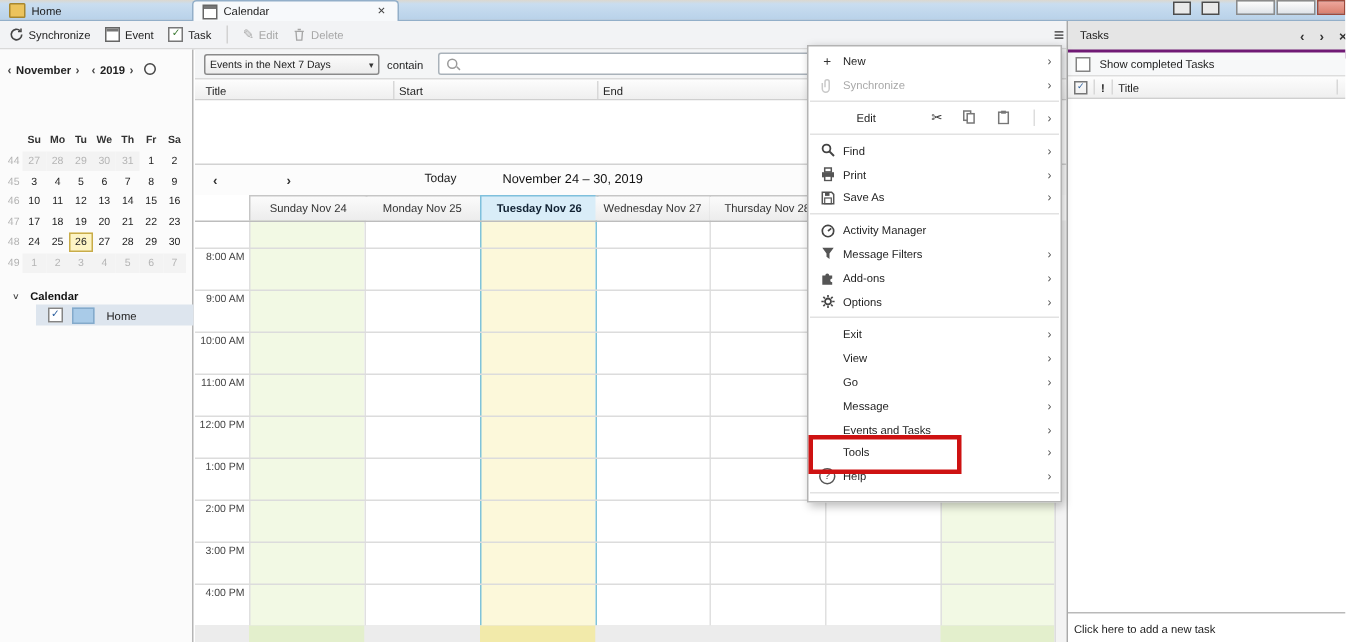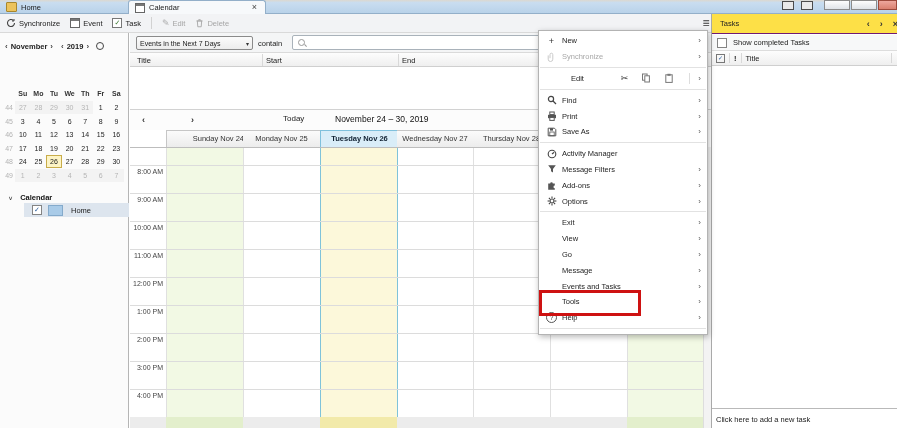--- a/index.html
+++ b/index.html
@@ -81,21 +81,21 @@
   .colsep{position:absolute;top:17px;width:1px;height:281px;background:#e0e0e0;}
   .colsep.today-border{background:#7fc3da;}
   .timelabel{position:absolute;left:0;width:33px;text-align:right;font-size:7px;color:#444;}
   #offband{position:absolute;left:0;top:287px;width:573px;height:11px;background:#ececec;}
   .offcell{position:absolute;top:287px;height:11px;}
   #grid-top-border{position:absolute;left:0;top:17px;width:573px;height:1px;background:#bdbdbd;}
   #vscroll{left:703px;top:147px;width:8px;height:281px;background:#f3f3f3;border-left:1px solid #ddd;}
 
   
   #tasks{left:711px;top:14px;width:186px;height:414px;background:#fff;border-left:1px solid #a9a9a9;}
-  #tasks-head{position:absolute;left:0;top:0;width:186px;height:19px;background:#fde047;border-bottom:1px solid #701a75;display:flex;align-items:center;}
+  #tasks-head{position:absolute;left:0;top:0;width:186px;height:19px;background:#e5e5e5;border-bottom:6px solid #701a75;display:flex;align-items:center;}
   #tasks-title{margin-left:8px;font-size:7.5px;}
   .th-btn{font-size:9px;font-weight:bold;color:#333;padding:0 5px;}
   #tasks-nav{margin-left:auto;display:flex;align-items:center;}
   #show-completed{position:absolute;left:0;top:21px;width:186px;height:15px;background:#f7f8f9;display:flex;align-items:center;}
   #show-completed .cb{margin-left:5px;}
   #show-completed-label{margin-left:6px;font-size:7.5px;}
   #task-cols{position:absolute;left:0;top:36px;width:186px;height:14px;background:linear-gradient(#fdfdfd,#efefef);border-top:1px solid #ddd;border-bottom:1px solid #cfcfcf;display:flex;align-items:center;}
   .tc-sep{width:1px;height:10px;background:#d8d8d8;}
   .ic-checkbox{width:7px;height:7px;border:1px solid #777;font-size:6px;line-height:7px;text-align:center;color:#2b5e9d;margin:0 4px;}
   #task-priority{font-weight:bold;padding:0 4px;font-size:7.5px;}
@@ -288,21 +288,21 @@
 
   <div id="weeknav" class="abs">
     <span class="wn-arrow" style="left:12px;">‹</span>
     <span id="today-btn">Today</span>
     <span class="wn-arrow" style="left:61px;">›</span>
     <span id="range-label">November 24 – 30, 2019</span>
     <span id="cw-label">CW: 48</span>
   </div>
 
   <div id="weekview" class="abs">
-      <div class="dayhead first" style="left:36px;width:77px;text-align:right;">Sunday Nov 24</div>
+      <div class="dayhead first" style="left:36px;width:77px;">Sunday Nov 24</div>
       <div class="dayhead" style="left:113px;width:77px;">Monday Nov 25</div>
       <div class="dayhead today" style="left:190px;width:77px;">Tuesday Nov 26</div>
       <div class="dayhead" style="left:267px;width:76px;">Wednesday Nov 27</div>
       <div class="dayhead" style="left:343px;width:77px;">Thursday Nov 28</div>
       <div class="dayhead" style="left:420px;width:77px;">Friday Nov 29</div>
       <div class="dayhead" style="left:497px;width:76px;">Saturday Nov 30</div>
       <div class="gridcol" style="left:36px;width:77px;background:#f2f9e4;"></div>
       <div class="gridcol" style="left:113px;width:77px;background:#ffffff;"></div>
       <div class="gridcol" style="left:190px;width:77px;background:#fcf8da;"></div>
       <div class="gridcol" style="left:267px;width:76px;background:#ffffff;"></div>

